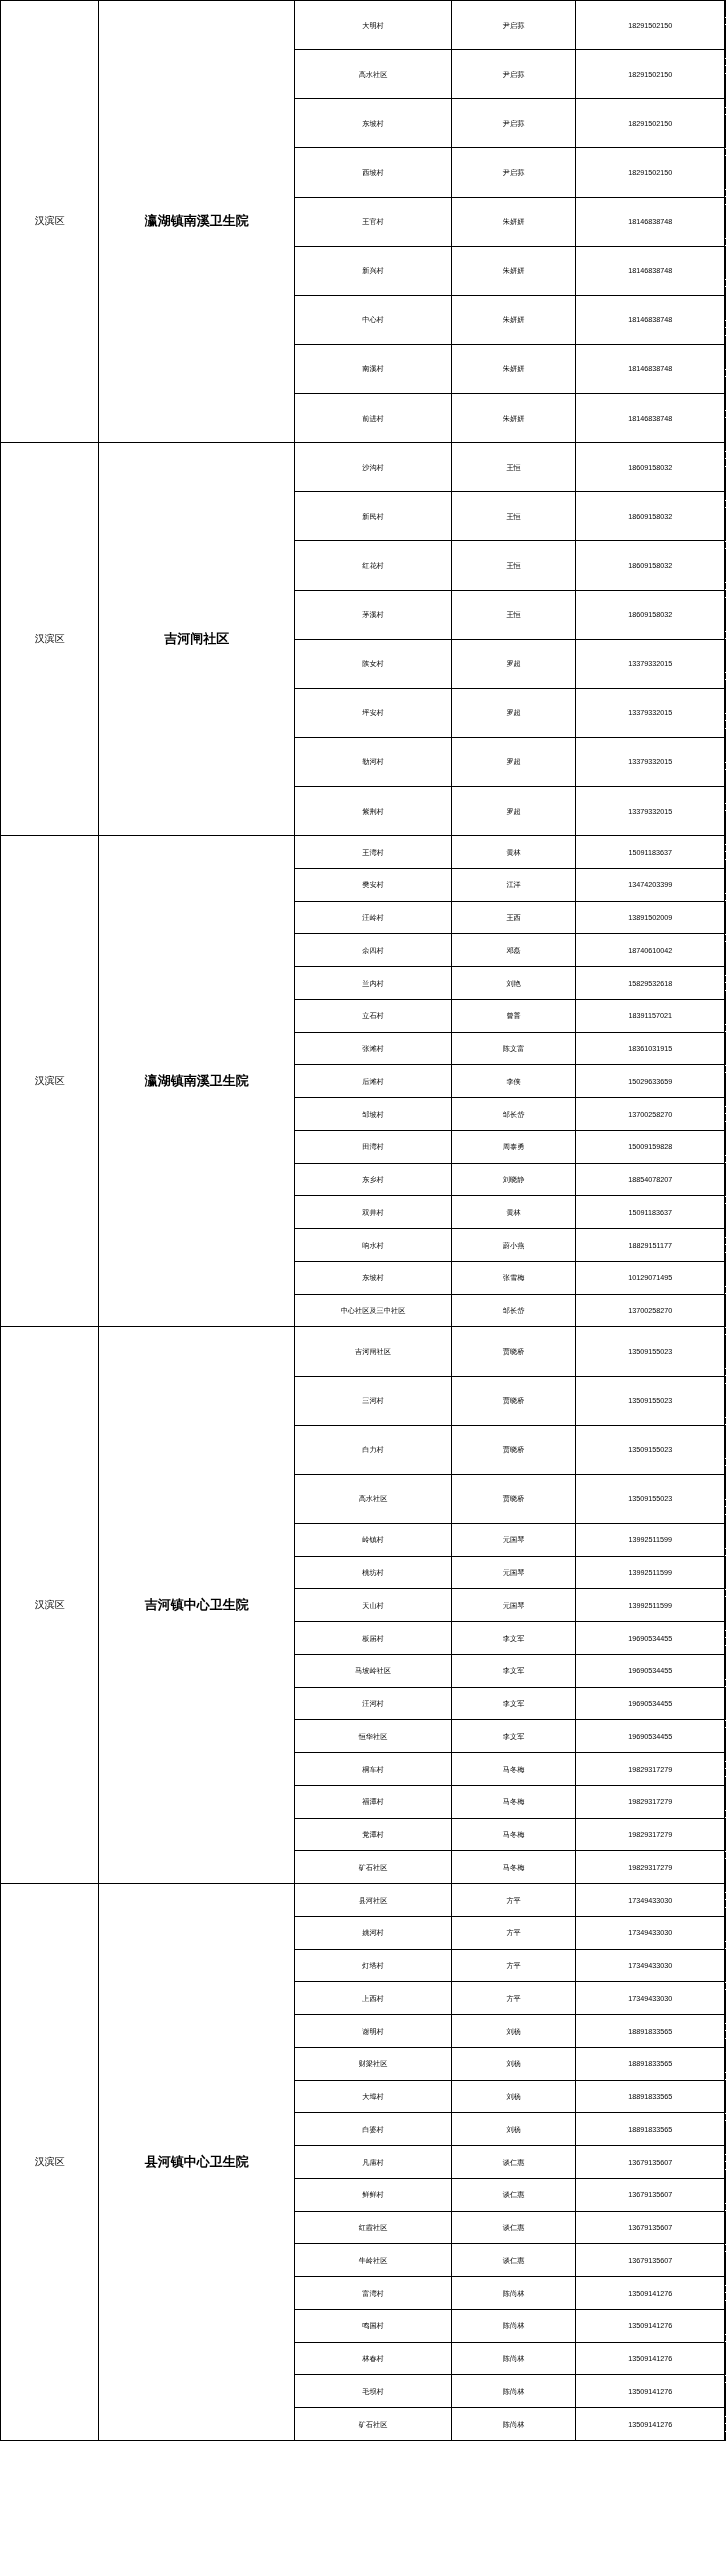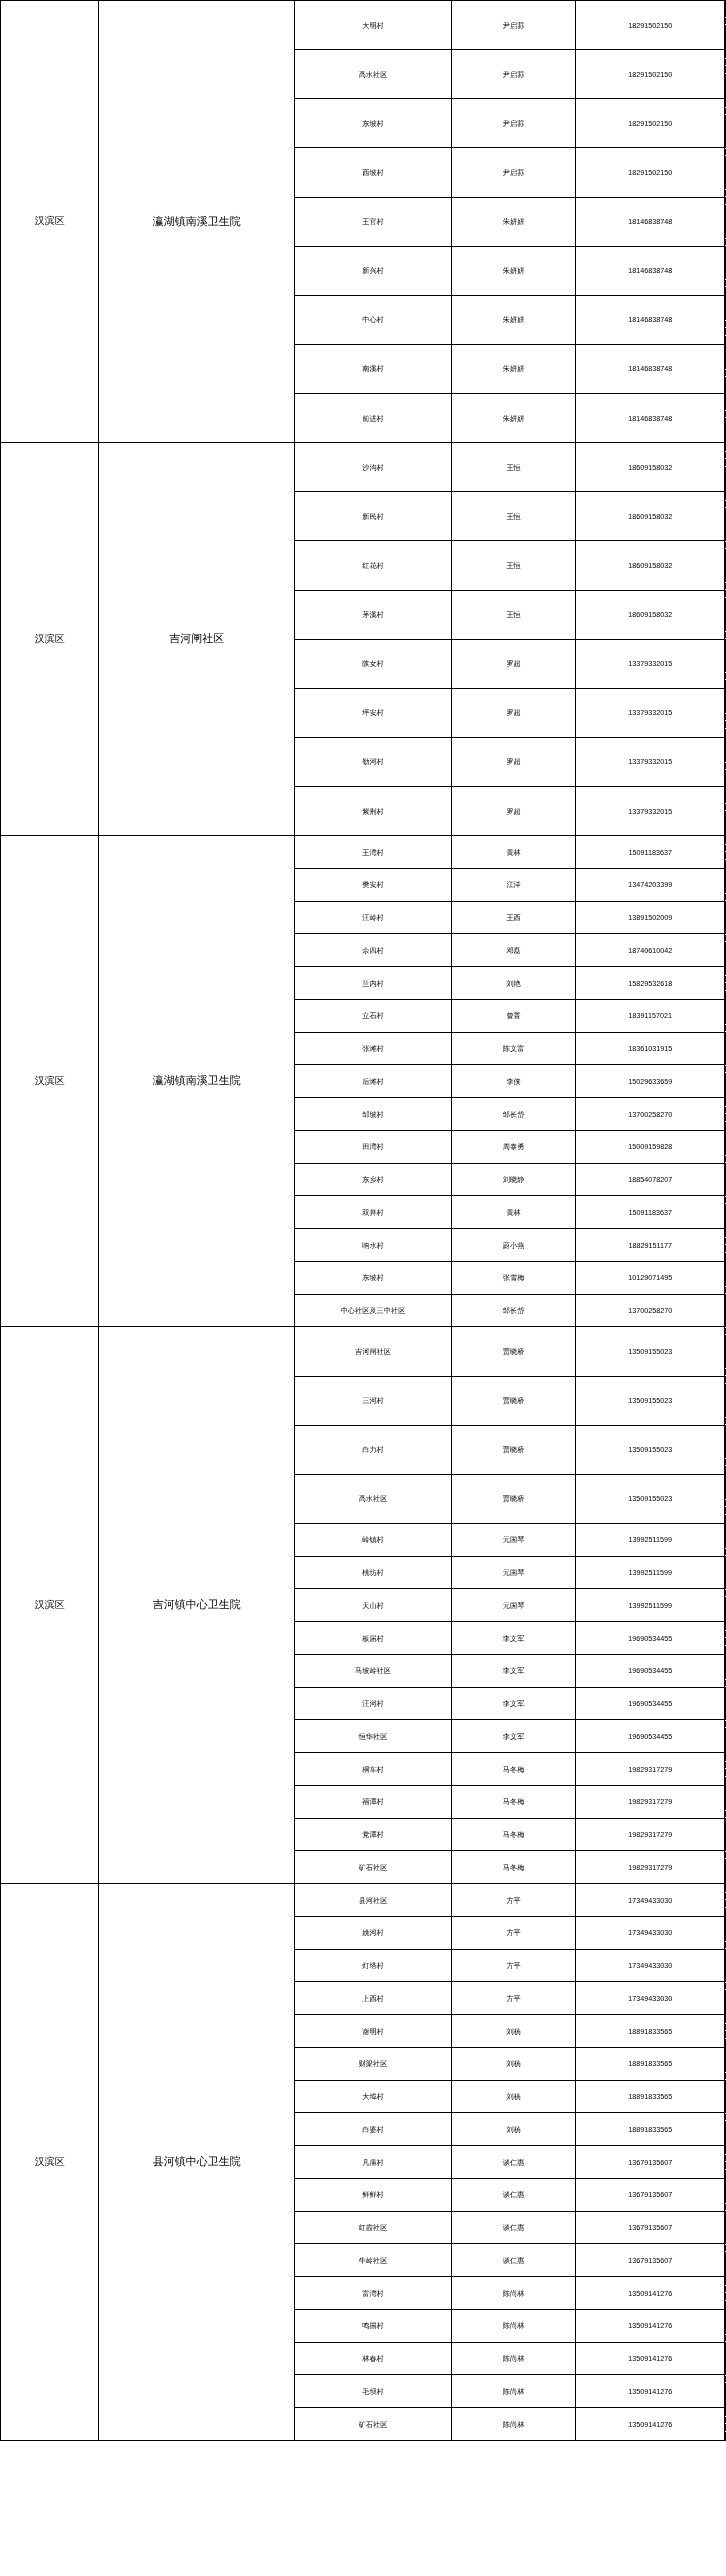--- a/index.html
+++ b/index.html
@@ -1,21 +1,21 @@
 <!DOCTYPE html>
 <html style="font-size:8.2px"><head>
 <meta charset="utf-8">
 <style>
   html,body{margin:0;padding:0;background:#ffffff;}
   body{font-family:"Liberation Sans","DejaVu Sans",sans-serif;}
   #sheet{width:727px;position:relative;}
   table{border-collapse:collapse;width:727px;table-layout:fixed;}
   td{border:0.5px solid #000000;font-size:6.2px;color:#000000;text-align:center;vertical-align:middle;padding:0;line-height:1.25;}
   td.district{width:61px;font-size:10px;}
-  td.hospital{width:122px;font-size:11px;}
+  td.hospital{width:122px;font-size:13px;font-weight:bold;}
   td.village{width:98px;font-size:7.2px;}
   td.doctor{width:77px;font-size:7.2px;}
   td.phone{width:93px;font-size:7.2px;}
   td.people{width:0;padding:0;}
   .plist{display:flex;flex-direction:column;}
   .prow{display:flex;border-bottom:0.5px solid #000000;height:7.2px;align-items:center;}
   .prow:last-child{border-bottom:none;}
   .pname{width:96px;border-right:0.5px solid #000000;font-size:5.7px;text-align:center;line-height:6.7px;overflow:hidden;white-space:nowrap;}
   .pid{width:calc(100% - 96px);font-size:5.7px;text-align:center;line-height:6.7px;overflow:hidden;white-space:nowrap;}
 </style>

